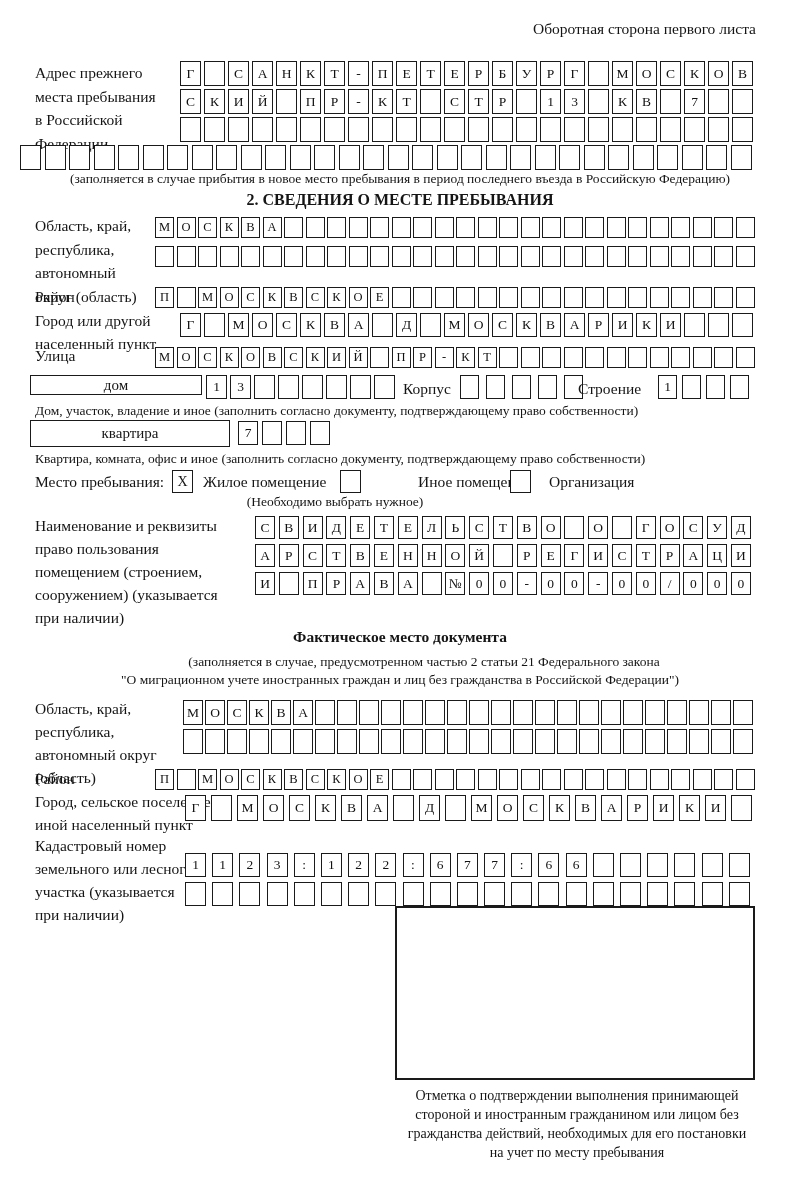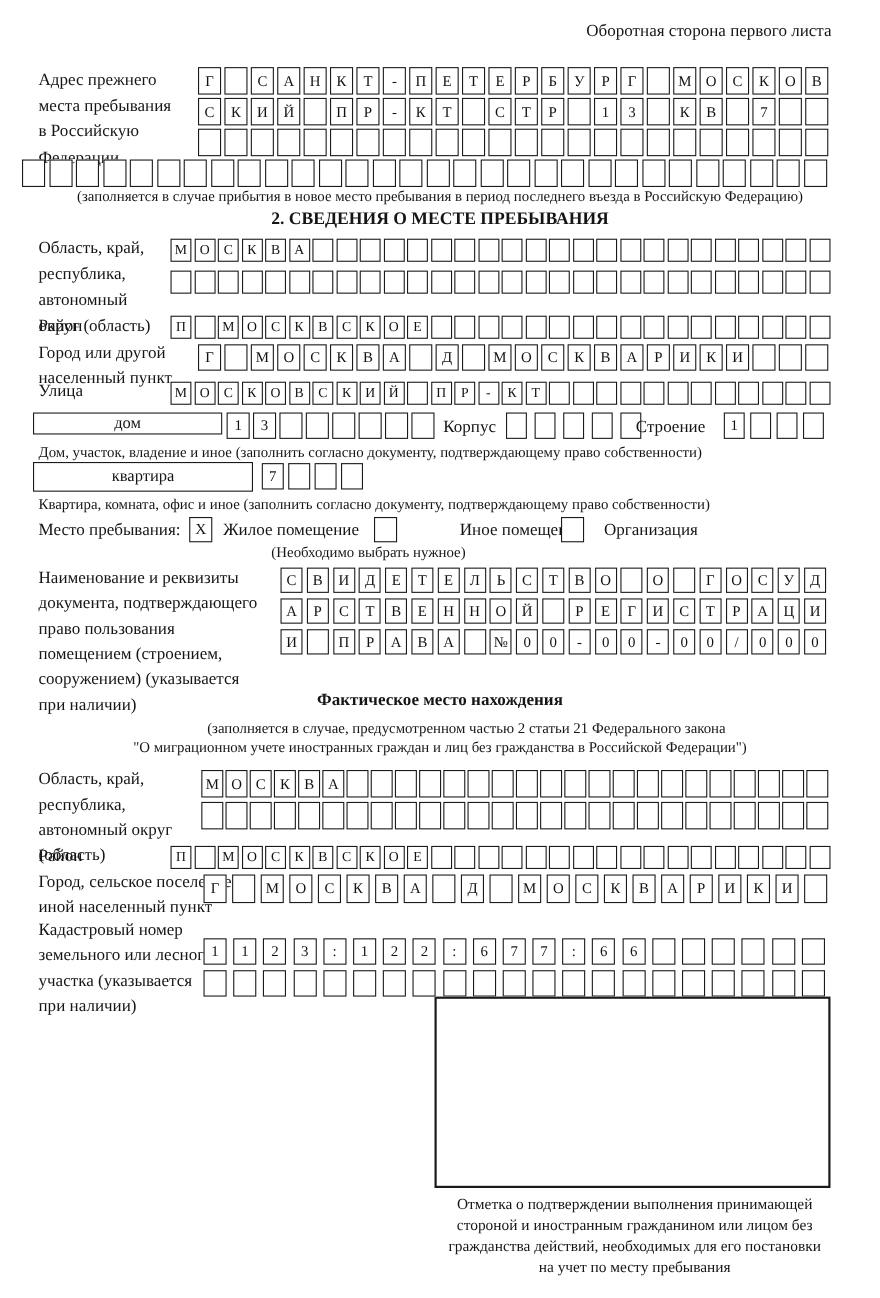--- a/index.html
+++ b/index.html
@@ -45,21 +45,21 @@
   .cap .ln{display:block;white-space:nowrap;}
 </style>
 </head>
 <body>
 
 <div class="abs note" style="top:20px;right:44px;font-size:15.5px;">Оборотная сторона первого листа</div>
 
 <div class="abs lbl" style="left:35px;top:61px;">
     <span class="ln">Адрес прежнего</span>
     <span class="ln">места пребывания</span>
-    <span class="ln">в Российскую</span>
+    <span class="ln">в Российской</span>
     <span class="ln">Федерации</span>
   </div>
 <div class="abs cellrow r24" style="left:180px;top:61px;">
     <span class="cell">Г</span>
     <span class="cell"></span>
     <span class="cell">С</span>
     <span class="cell">А</span>
     <span class="cell">Н</span>
     <span class="cell">К</span>
     <span class="cell">Т</span>
@@ -382,21 +382,20 @@
   </div>
 <div class="abs lbl" style="left:378px;top:470px;margin-left:40px;">Иное помещение</div>
 <div class="abs chk" style="left:510px;top:470px;">
     <span></span>
   </div>
 <div class="abs lbl" style="left:549px;top:470px;">Организация</div>
 <div class="abs note" style="left:155px;top:494px;width:360px;text-align:center;">(Необходимо выбрать нужное)</div>
 
 <div class="abs lbl" style="left:35px;top:514px;line-height:23px;">
     <span class="ln">Наименование и реквизиты</span>
-    <span class="ln">документа, подтверждающего</span>
     <span class="ln">право пользования</span>
     <span class="ln">помещением (строением,</span>
     <span class="ln">сооружением) (указывается</span>
     <span class="ln">при наличии)</span>
   </div>
 <div class="abs cellrow rdoc" style="left:255px;top:516px;">
     <span class="cell">С</span>
     <span class="cell">В</span>
     <span class="cell">И</span>
     <span class="cell">Д</span>
@@ -458,21 +457,21 @@
     <span class="cell">0</span>
     <span class="cell">-</span>
     <span class="cell">0</span>
     <span class="cell">0</span>
     <span class="cell">/</span>
     <span class="cell">0</span>
     <span class="cell">0</span>
     <span class="cell">0</span>
   </div>
 
-<div class="abs bold center" style="top:628px;font-size:15.5px;">Фактическое место нахождения</div>
+<div class="abs bold center" style="top:628px;font-size:15.5px;">Фактическое место документа</div>
 <div class="abs note center" style="top:654px;padding-left:24px;">(заполняется в случае, предусмотренном частью 2 статьи 21 Федерального закона</div>
 <div class="abs note center" style="top:672px;">"О миграционном учете иностранных граждан и лиц без гражданства в Российской Федерации")</div>
 
 <div class="abs lbl" style="left:35px;top:697px;line-height:23px;">
     <span class="ln">Область, край,</span>
     <span class="ln">республика,</span>
     <span class="ln">автономный округ</span>
     <span class="ln">(область)</span>
   </div>
 <div class="abs cellrow r26" style="left:183px;top:700px;">

